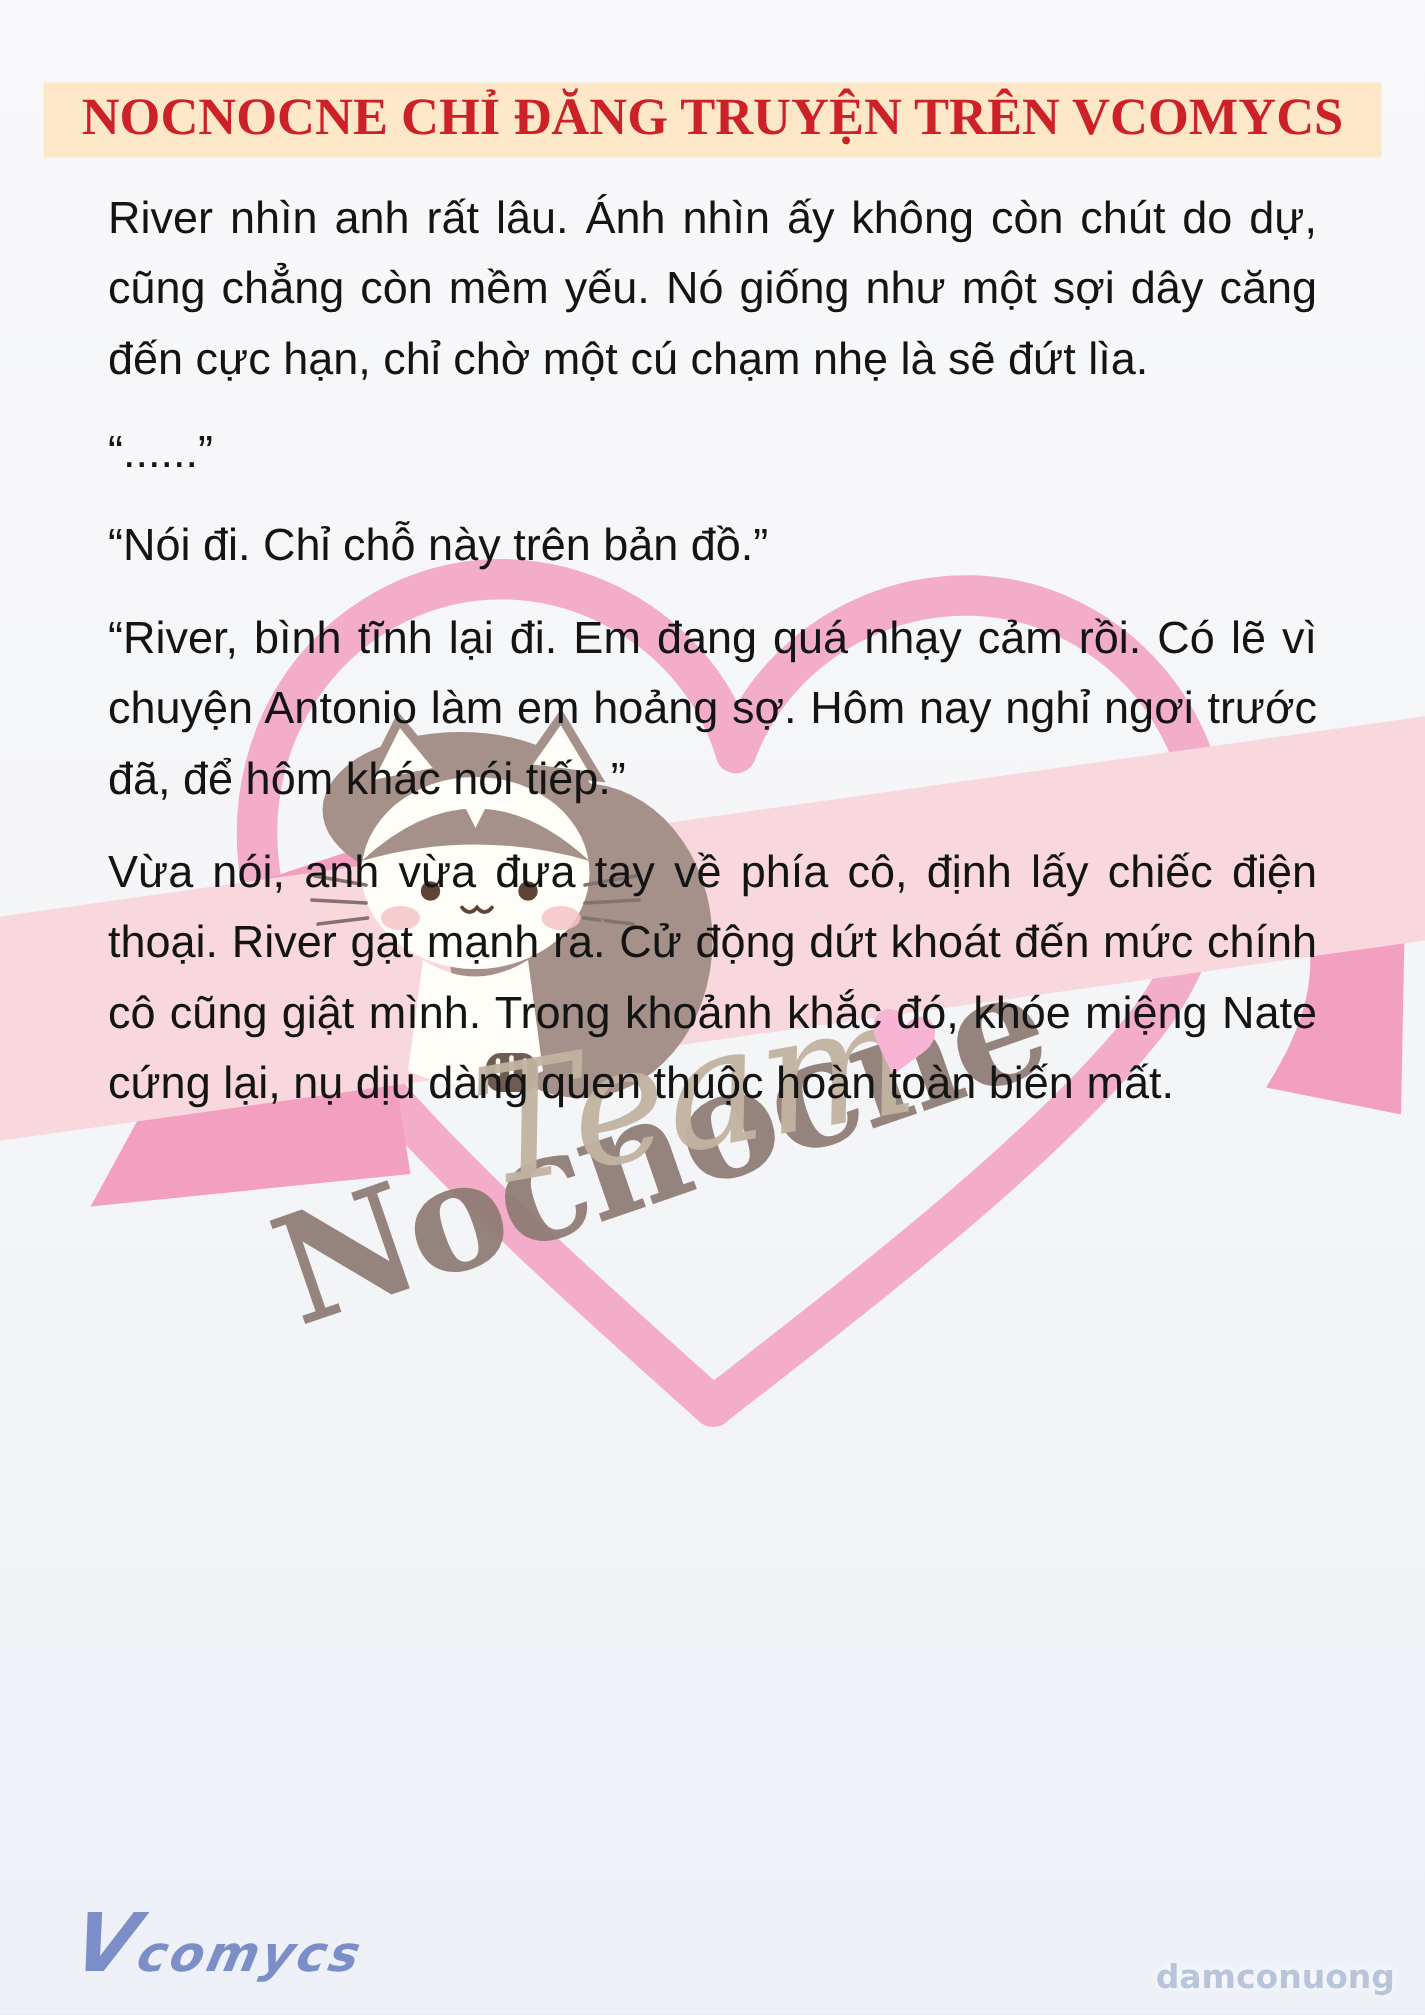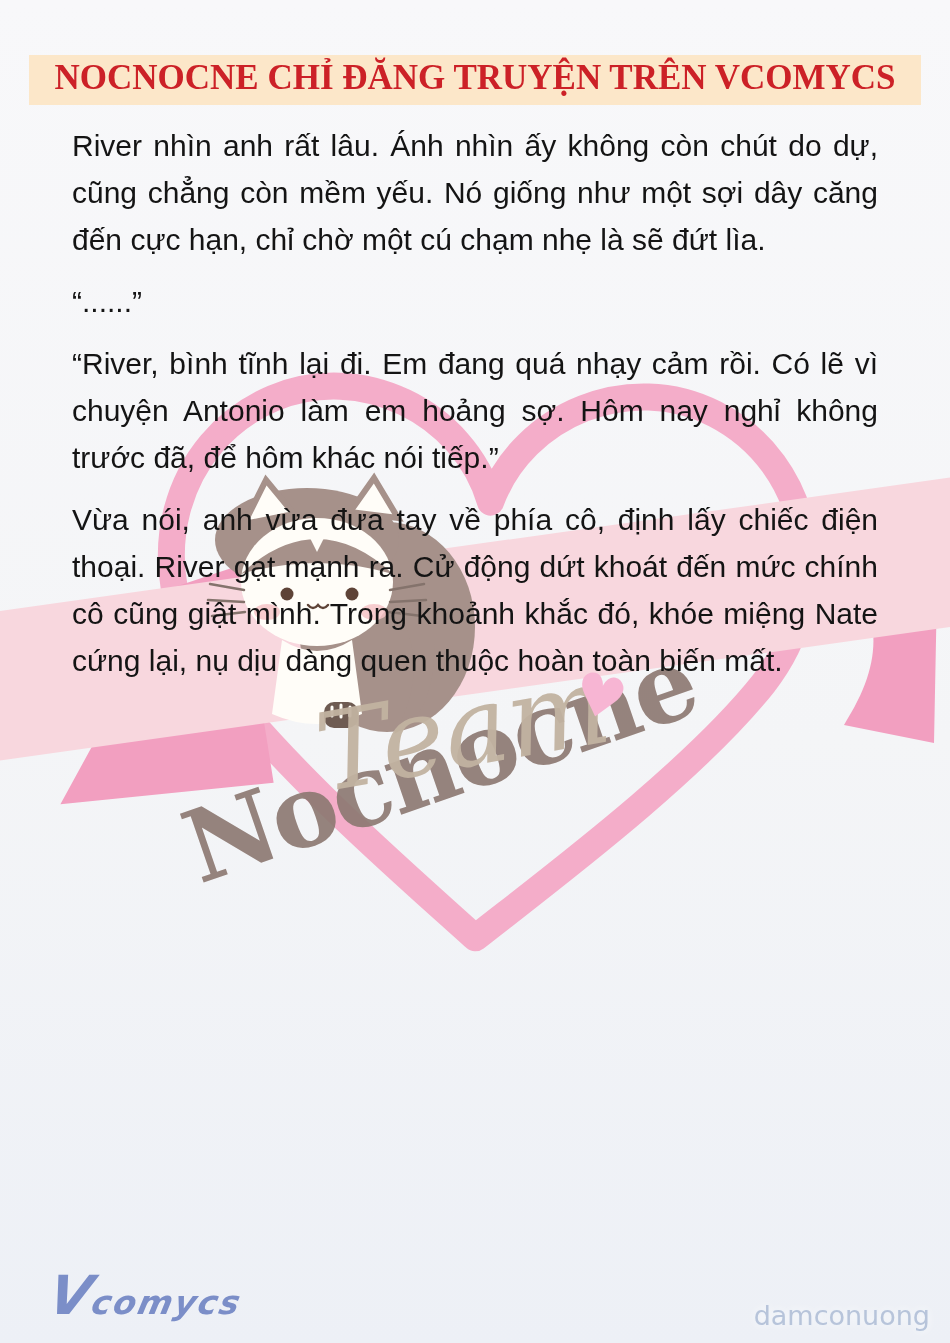--- a/index.html
+++ b/index.html
@@ -55,21 +55,21 @@
   
   .footer-logo {
     position:absolute; left:50px; bottom:16px; z-index:11;
     font-family:"DejaVu Sans",sans-serif; font-style:italic; font-weight:bold;
     font-size:33px; letter-spacing:2px; color:var(--logo_blue,#7b8ec8);
     transform:skewX(-12deg);
   }
   .footer-logo::first-letter { font-size:54px; }
   .footer-credit {
     position:absolute; right:20px; bottom:12px; z-index:11;
-    font-family:"DejaVu Sans",sans-serif; font-weight:normal; font-size:27px;
+    font-family:"DejaVu Sans",sans-serif; font-weight:bold; font-size:22px;
     color:var(--credit_blue,#b7c4da);
     text-shadow:0 0 8px #ffffff, 0 0 2px #e4ecf6;
   }
 </style>
 </head>
 <body>
 
 <div class="page">
 
   <div class="wm">
@@ -139,20 +139,21 @@
     <div class="wm-heart-small">♥</div>
   </div>
 
   <div class="content">
     <div class="header-band">
       <span>NOCNOCNE CHỈ ĐĂNG TRUYỆN TRÊN VCOMYCS</span>
     </div>
     <div class="body-text">
         <p>River nhìn anh rất lâu. Ánh nhìn ấy không còn chút do dự, cũng chẳng còn mềm yếu. Nó giống như một sợi dây căng đến cực hạn, chỉ chờ một cú chạm nhẹ là sẽ đứt lìa.</p>
         <p>“......”</p>
-        <p>“River, bình tĩnh lại đi. Em đang quá nhạy cảm rồi. Có lẽ vì chuyện Antonio làm em hoảng sợ. Hôm nay nghỉ không trước đã, để hôm khác nói tiếp.”</p>
+        <p>“Nói đi. Chỉ chỗ này trên bản đồ.”</p>
+        <p>“River, bình tĩnh lại đi. Em đang quá nhạy cảm rồi. Có lẽ vì chuyện Antonio làm em hoảng sợ. Hôm nay nghỉ ngơi trước đã, để hôm khác nói tiếp.”</p>
         <p>Vừa nói, anh vừa đưa tay về phía cô, định lấy chiếc điện thoại. River gạt mạnh ra. Cử động dứt khoát đến mức chính cô cũng giật mình. Trong khoảnh khắc đó, khóe miệng Nate cứng lại, nụ dịu dàng quen thuộc hoàn toàn biến mất.</p>
       </div>
   </div>
 
   <div class="footer-logo">Vcomycs</div>
   <div class="footer-credit">damconuong</div>
 </div>
 
 </body></html>

